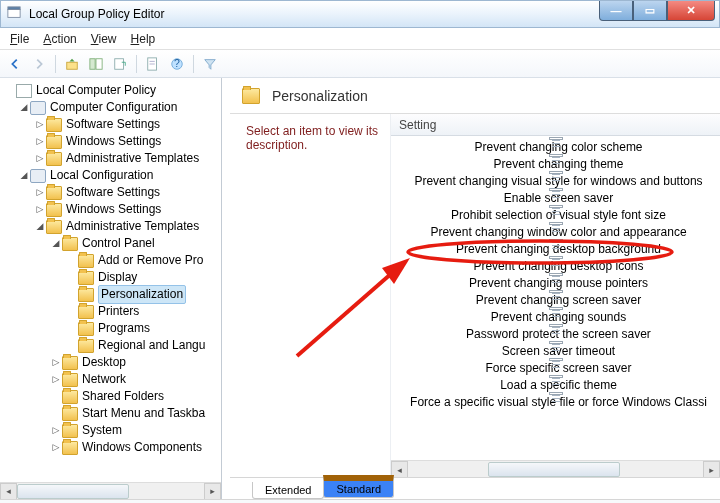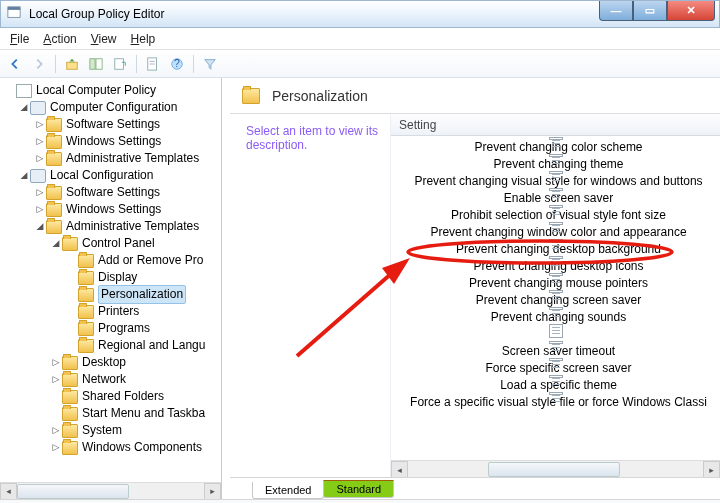--- a/index.html
+++ b/index.html
@@ -44,33 +44,33 @@
   .tree-hscroll{position:absolute;bottom:0;left:0;right:0;height:17px;background:#f0f0f0;border-top:1px solid #ddd;display:flex;align-items:center;}
   .hscroll-arrow{width:17px;height:17px;background:#e8e8e8;border:1px solid #ccc;display:flex;align-items:center;justify-content:center;font-size:9px;color:#555;}
   .hscroll-track{flex:1;position:relative;height:17px;}
   .hscroll-thumb{position:absolute;left:0;width:60%;height:15px;top:1px;background:linear-gradient(#f5f7fa,#dbe4ee);border:1px solid #bcc;border-radius:2px;}
 
   
   .rightpane { flex:1; background:#fff; display:flex; flex-direction:column; position:relative; }
   .rheader { height:36px; border-bottom:1px solid #ddd; padding:8px 12px; display:flex; align-items:center; gap:8px; }
   .rheader .title { font-size:14px; color:#333; }
   .rcontent { flex:1; display:flex; position:relative; }
-  .desc-col { width:160px; padding:10px 6px 10px 16px; color:#8b5cf6; }
+  .desc-col { width:160px; padding:10px 6px 10px 16px; color:#7f1d1d; }
   .list-col { flex:1; border-left:1px solid #eceff3; display:flex; flex-direction:column; position:relative; overflow:hidden;}
   .list-header { height:22px; border-bottom:1px solid #d5dbe2; background:linear-gradient(#fdfdfe,#eef2f7); padding-left:8px; display:flex; align-items:center; color:#444; }
   .list-items { flex:1; padding:1px 0; overflow:hidden; }
   .list-row{ height:17px; display:flex; align-items:center; padding-left:6px; white-space:nowrap;flex-direction:column; }
   .setting-icon{ width:14px; height:14px; margin-right:5px; border:1px solid #9aa6b2; background:#fff; position:relative;}
   .setting-icon::before{content:""; position:absolute; left:2px; top:2px; right:2px; height:1px; background:#a7b4c2; box-shadow:0 3px 0 #a7b4c2, 0 6px 0 #a7b4c2;}
   .list-hscroll{height:17px;background:#f0f0f0;border-top:1px solid #ddd;display:flex;}
   
   
   .tabbar{ height:22px; border-top:1px solid #d6d6d6; display:flex; align-items:flex-end; padding-left:22px; background:#fff; }
   .tab{ padding:2px 12px; border:1px solid #c7c7c7; border-top:none; margin-right:-1px; background:#fff; font-size:11px; border-radius:0 0 3px 3px; }
-  .tab.active{ background:#84cc16; border-top:1px solid #a16207; position:relative; top:-1px; }
+  .tab.active{ background:#3b82f6; border-top:6px solid #a16207; position:relative; top:-1px; }
 
   
   .statusbar{ height:22px; border-top:1px solid #d6d6d6; background:#f7f9fb; padding-left:6px; display:flex; align-items:center; color:#222; font-size:11px; }
 
   svg.mini{width:14px;height:14px}
 </style>
 </head>
 <body>
 
 <div class="titlebar">
@@ -322,20 +322,21 @@
             <div class="list-row">
               <span class="setting-icon"></span>
               <span>Prevent changing screen saver</span>
             </div>
             <div class="list-row">
               <span class="setting-icon"></span>
               <span>Prevent changing sounds</span>
             </div>
             <div class="list-row">
               <span class="setting-icon"></span>
+              <span>Password protect the screen saver</span>
             </div>
             <div class="list-row">
               <span class="setting-icon"></span>
               <span>Screen saver timeout</span>
             </div>
             <div class="list-row">
               <span class="setting-icon"></span>
               <span>Force specific screen saver</span>
             </div>
             <div class="list-row">

